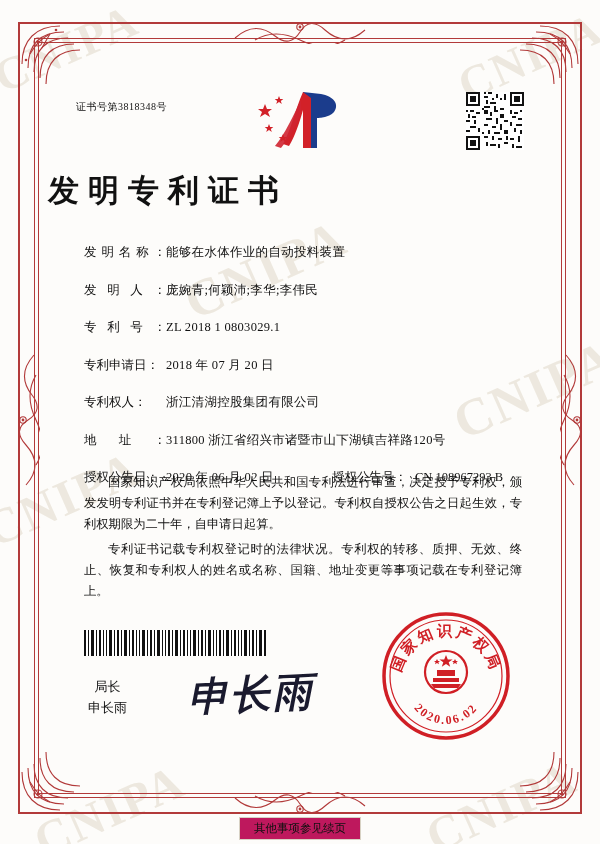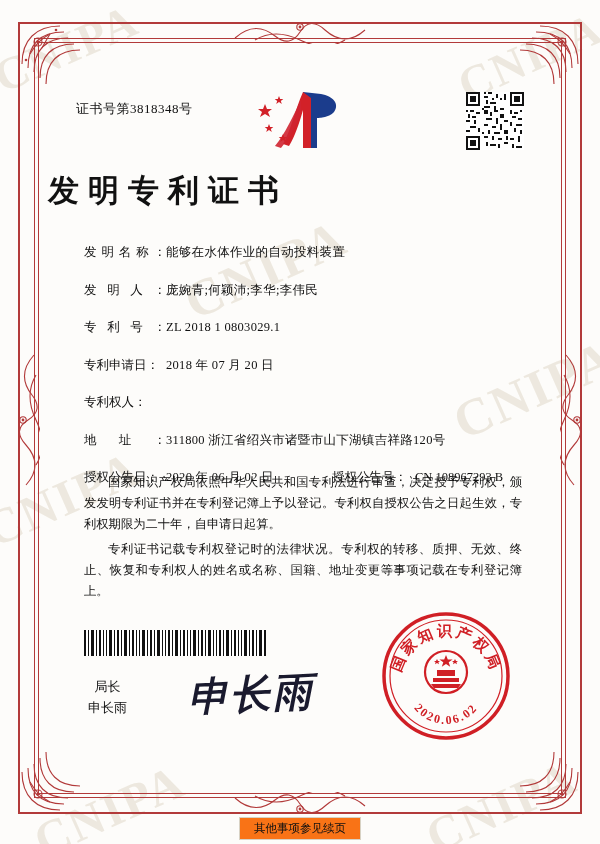--- a/index.html
+++ b/index.html
@@ -82,21 +82,21 @@
   .content {
     position: absolute;
     left: 48px; top: 52px; right: 48px; bottom: 60px;
     z-index: 6;
   }
 
   .cert-no {
     position: absolute;
     left: 28px;
     top: 48px;
-    font-size: 13px;
+    font-size: 10px;
     color: #111;
     letter-spacing: .5px;
   }
 
   .qr {
     position: absolute;
     right: 28px;
     top: 40px;
     width: 58px;
     height: 58px;
@@ -225,21 +225,21 @@
     color: #111;
     z-index: 6;
   }
 
   .footer-note {
     position: absolute;
     left: 50%;
     bottom: 4px;
     transform: translateX(-50%);
     z-index: 8;
-    background: #f97316;
+    background: #be185d;
     border: 1px solid #d8d2c4;
     padding: 3px 14px;
     font-size: 11.5px;
     color: #111;
   }
 </style>
 </head>
 <body>
 
 <div class="page">
@@ -504,20 +504,21 @@
         <span class="field-value">ZL 2018 1 0803029.1</span>
       </div>
 
       <div class="field-row">
         <span class="field-label">专利申请日：</span>
         <span class="field-value">2018 年 07 月 20 日</span>
       </div>
 
       <div class="field-row">
         <span class="field-label">专利权人：</span>
+        <span class="field-value">浙江清湖控股集团有限公司</span>
       </div>
 
       <div class="field-row">
         <span class="field-label spread">
           <span>地</span>
           <span>址</span>
           <span>：</span>
         </span>
         <span class="field-value">311800 浙江省绍兴市诸暨市山下湖镇吉祥路120号</span>
       </div>

